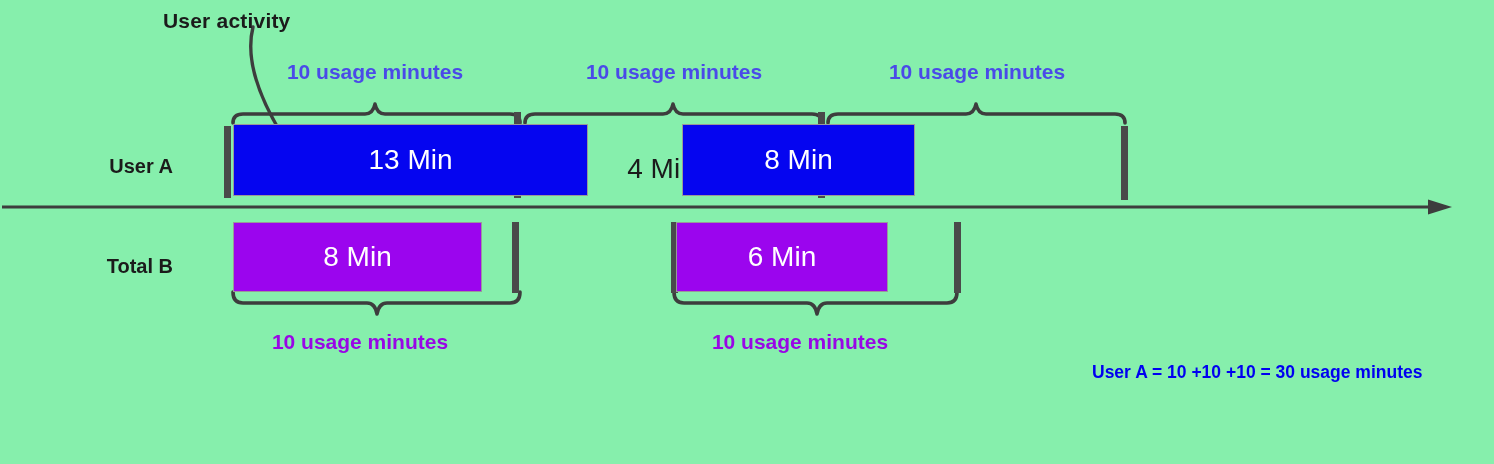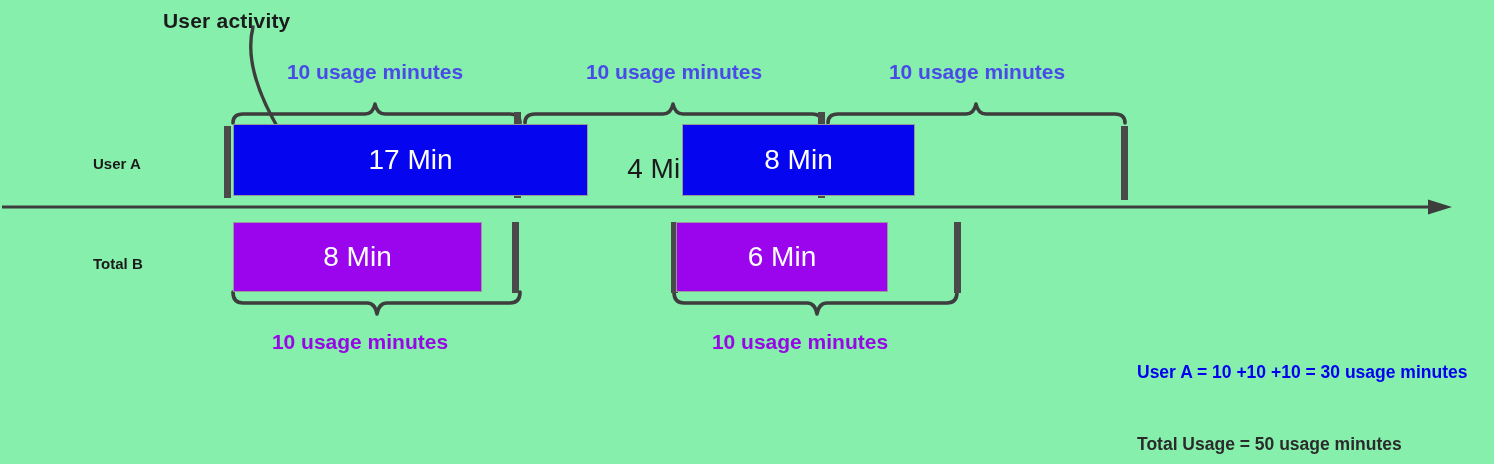--- a/index.html
+++ b/index.html
@@ -39,36 +39,36 @@
     top:60px;transform:translateX(-50%);
     font-size:21px;font-weight:bold;color:var(--label-blue);
     white-space:nowrap;
   }
   .usage-label-bottom{
     top:330px;transform:translateX(-50%);
     font-size:21px;font-weight:bold;color:var(--label-purple);
     white-space:nowrap;
   }
   .row-label{
-    left:93px;width:80px;text-align:left;
-    font-size:15px;font-weight:bold;color:var(--text-black);
+    left:93px;width:80px;text-align:right;
+    font-size:20px;font-weight:bold;color:var(--text-black);
   }
   .bar{
     display:flex;align-items:center;justify-content:center;
     border:1.5px solid #999;box-sizing:border-box;
     color:#fff;font-size:28px;font-weight:400;
   }
   .bar-a{background:var(--bar-blue);top:124px;height:72px;}
   .bar-b{background:var(--bar-purple);top:222px;height:70px;}
   .gap-label{
     left:620px;top:153px;width:83px;text-align:center;
     font-size:28px;color:var(--text-black);
   }
   .summary-line{
-    left:1137px;font-size:17.5px;font-weight:bold;white-space:nowrap;
+    left:1092px;font-size:17.5px;font-weight:bold;white-space:nowrap;
   }
   .summary-a{top:362px;color:var(--summary-blue);}
   .summary-b{top:398px;color:var(--summary-purple);}
   .summary-total{top:434px;color:#2b2b2b;}
 </style>
 </head>
 <body>
 
 <div class="canvas">
 
@@ -99,33 +99,32 @@
   <div class="abs annotation">User activity</div>
 
   <div class="abs usage-label-top" style="left:375px">10 usage minutes</div>
   <div class="abs usage-label-top" style="left:674px">10 usage minutes</div>
   <div class="abs usage-label-top" style="left:977px">10 usage minutes</div>
 
   <div class="abs row-label" style="top:155px">User A</div>
   <div class="abs row-label" style="top:255px">Total B</div>
 
   <div class="abs bar bar-a" style="left:233px;width:355px">
-    <span>17 Min</span>
+    <span>13 Min</span>
   </div>
   <div class="abs gap-label">4 Min</div>
   <div class="abs bar bar-a" style="left:682px;width:233px">
     <span>8 Min</span>
   </div>
 
   <div class="abs bar bar-b" style="left:233px;width:249px">
     <span>8 Min</span>
   </div>
   <div class="abs bar bar-b" style="left:676px;width:212px">
     <span>6 Min</span>
   </div>
 
   <div class="abs usage-label-bottom" style="left:360px">10 usage minutes</div>
   <div class="abs usage-label-bottom" style="left:800px">10 usage minutes</div>
 
   <div class="abs summary-line summary-a">User A = 10 +10 +10 = 30 usage minutes</div>
-  <div class="abs summary-line summary-total">Total Usage = 50 usage minutes</div>
 
 </div>
 
 </body></html>

